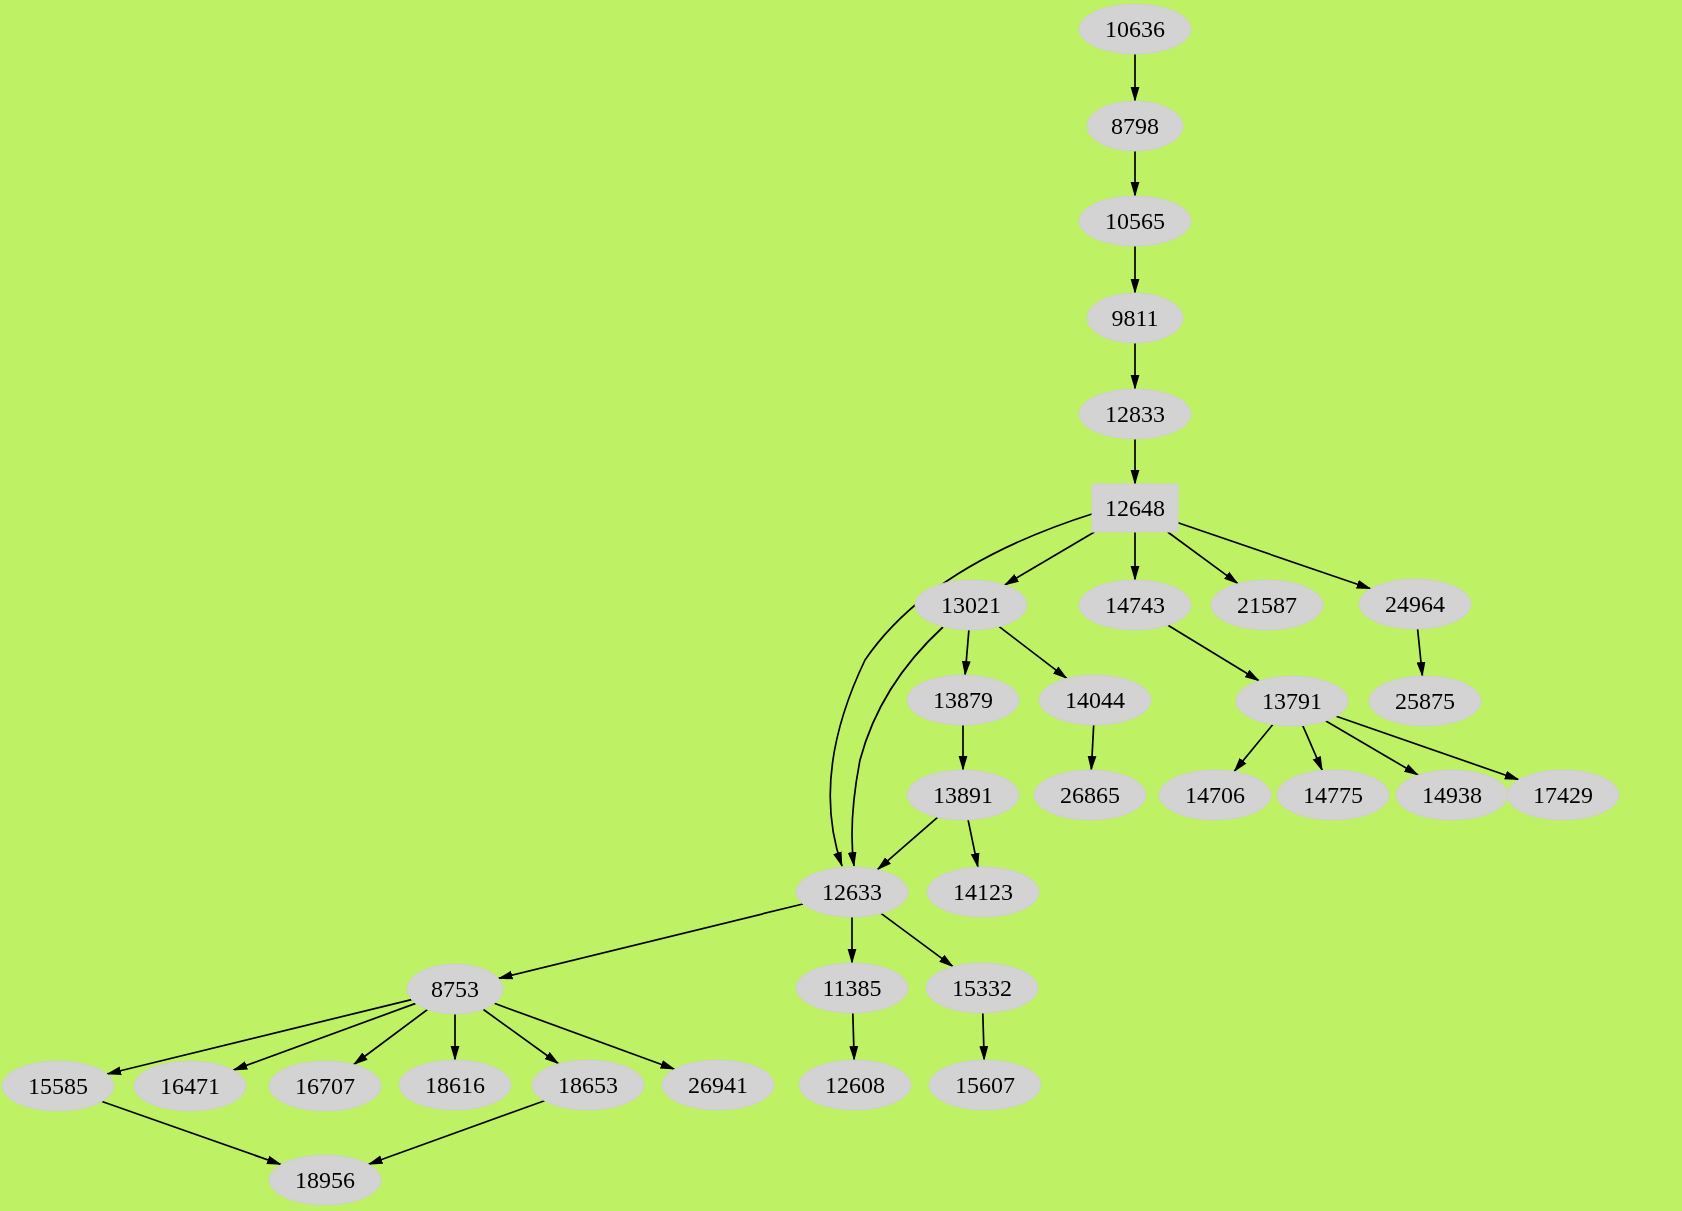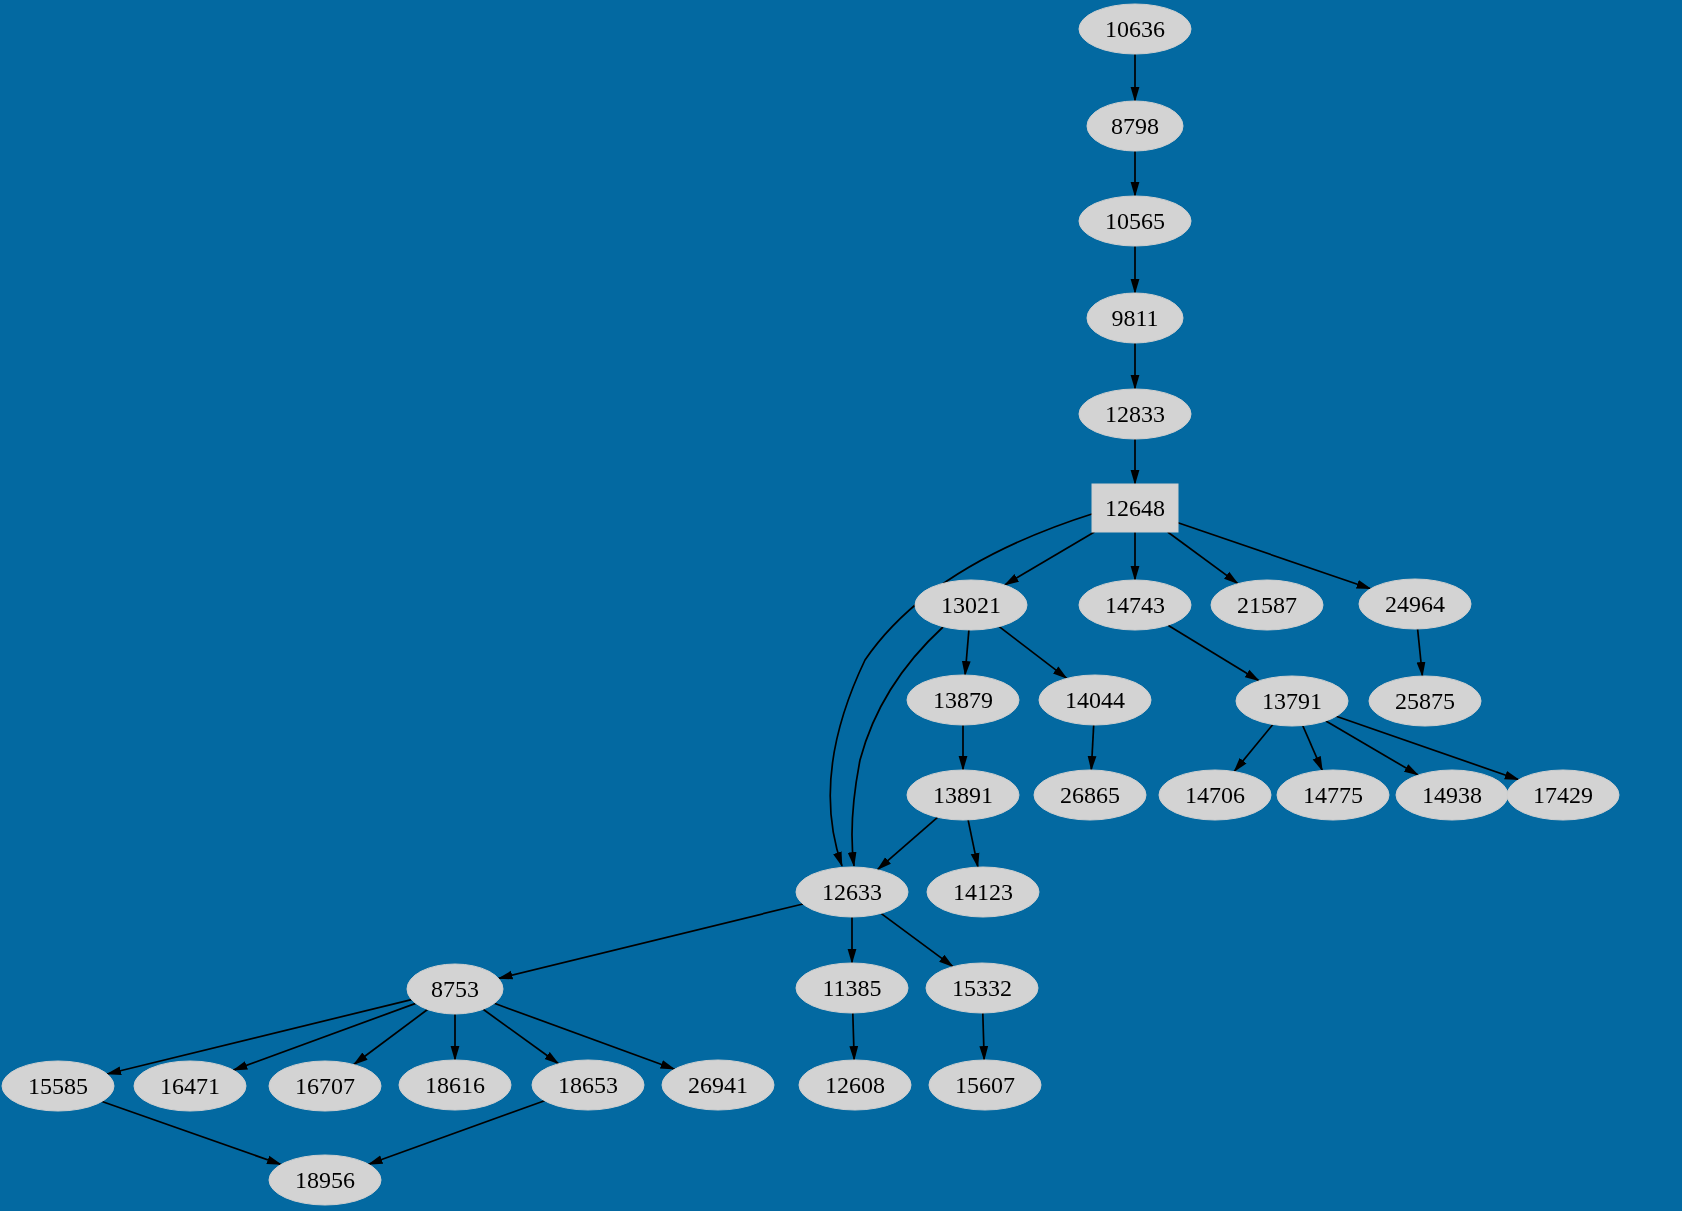--- a/index.html
+++ b/index.html
@@ -4,21 +4,21 @@
 <style>
   html, body {
     margin: 0;
     padding: 0;
     background: #ffffff;
   }
   .figure {
     position: relative;
     width: 1682px;
     height: 1211px;
-    background: #0369a1;
+    background: #bef264;
     overflow: hidden;
     text-align: right;
   }
   svg {
     display: block;
   }
   .node-label {
     font-family: "Liberation Serif", "DejaVu Serif", serif;
     font-size: 24px;
     fill: #000000;

